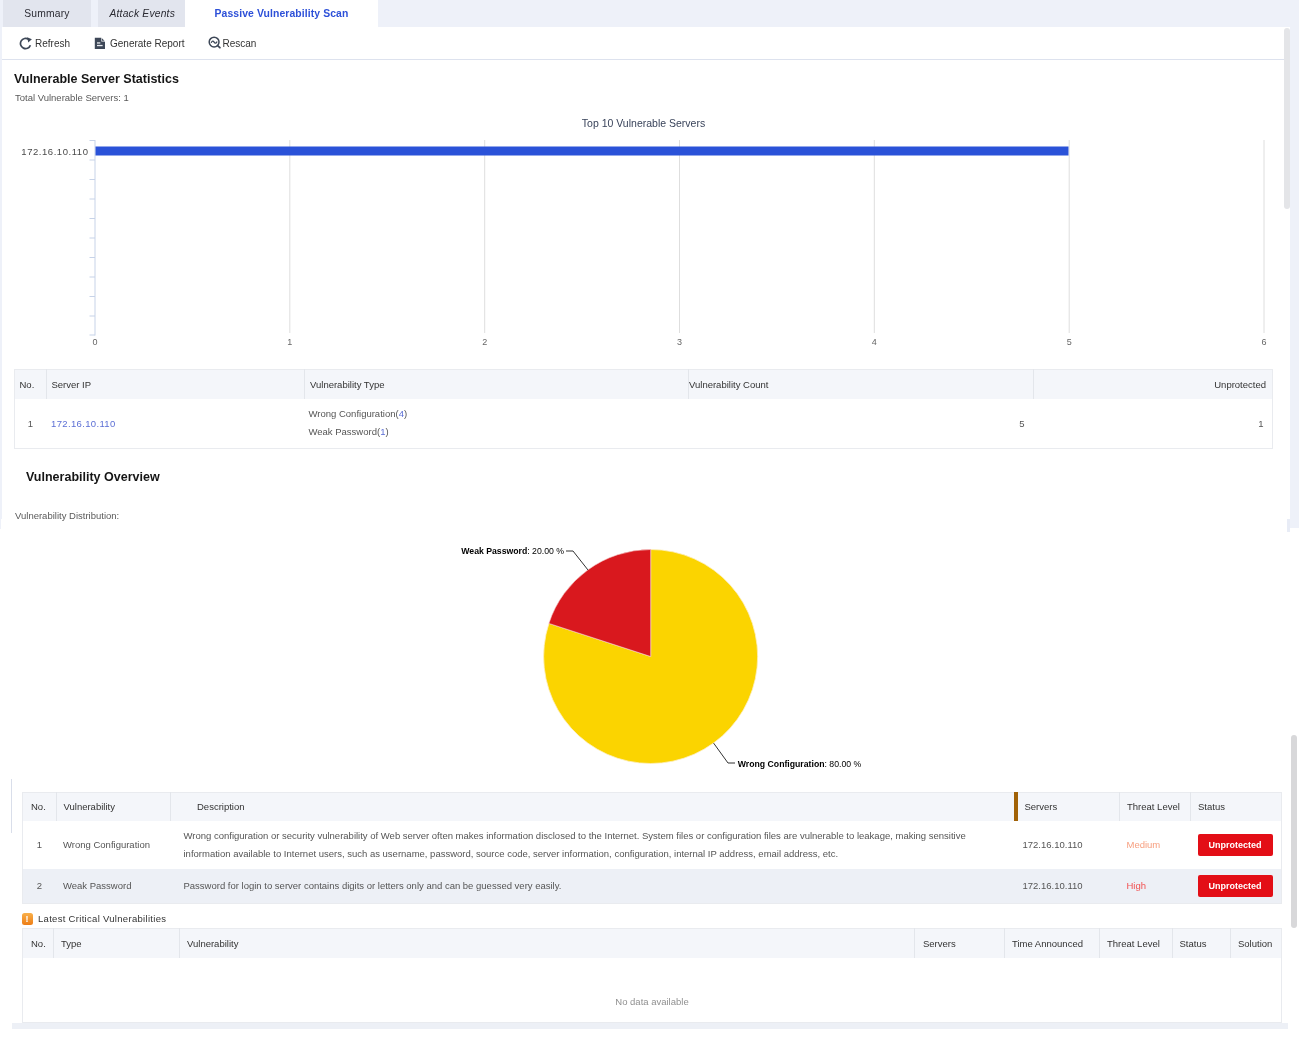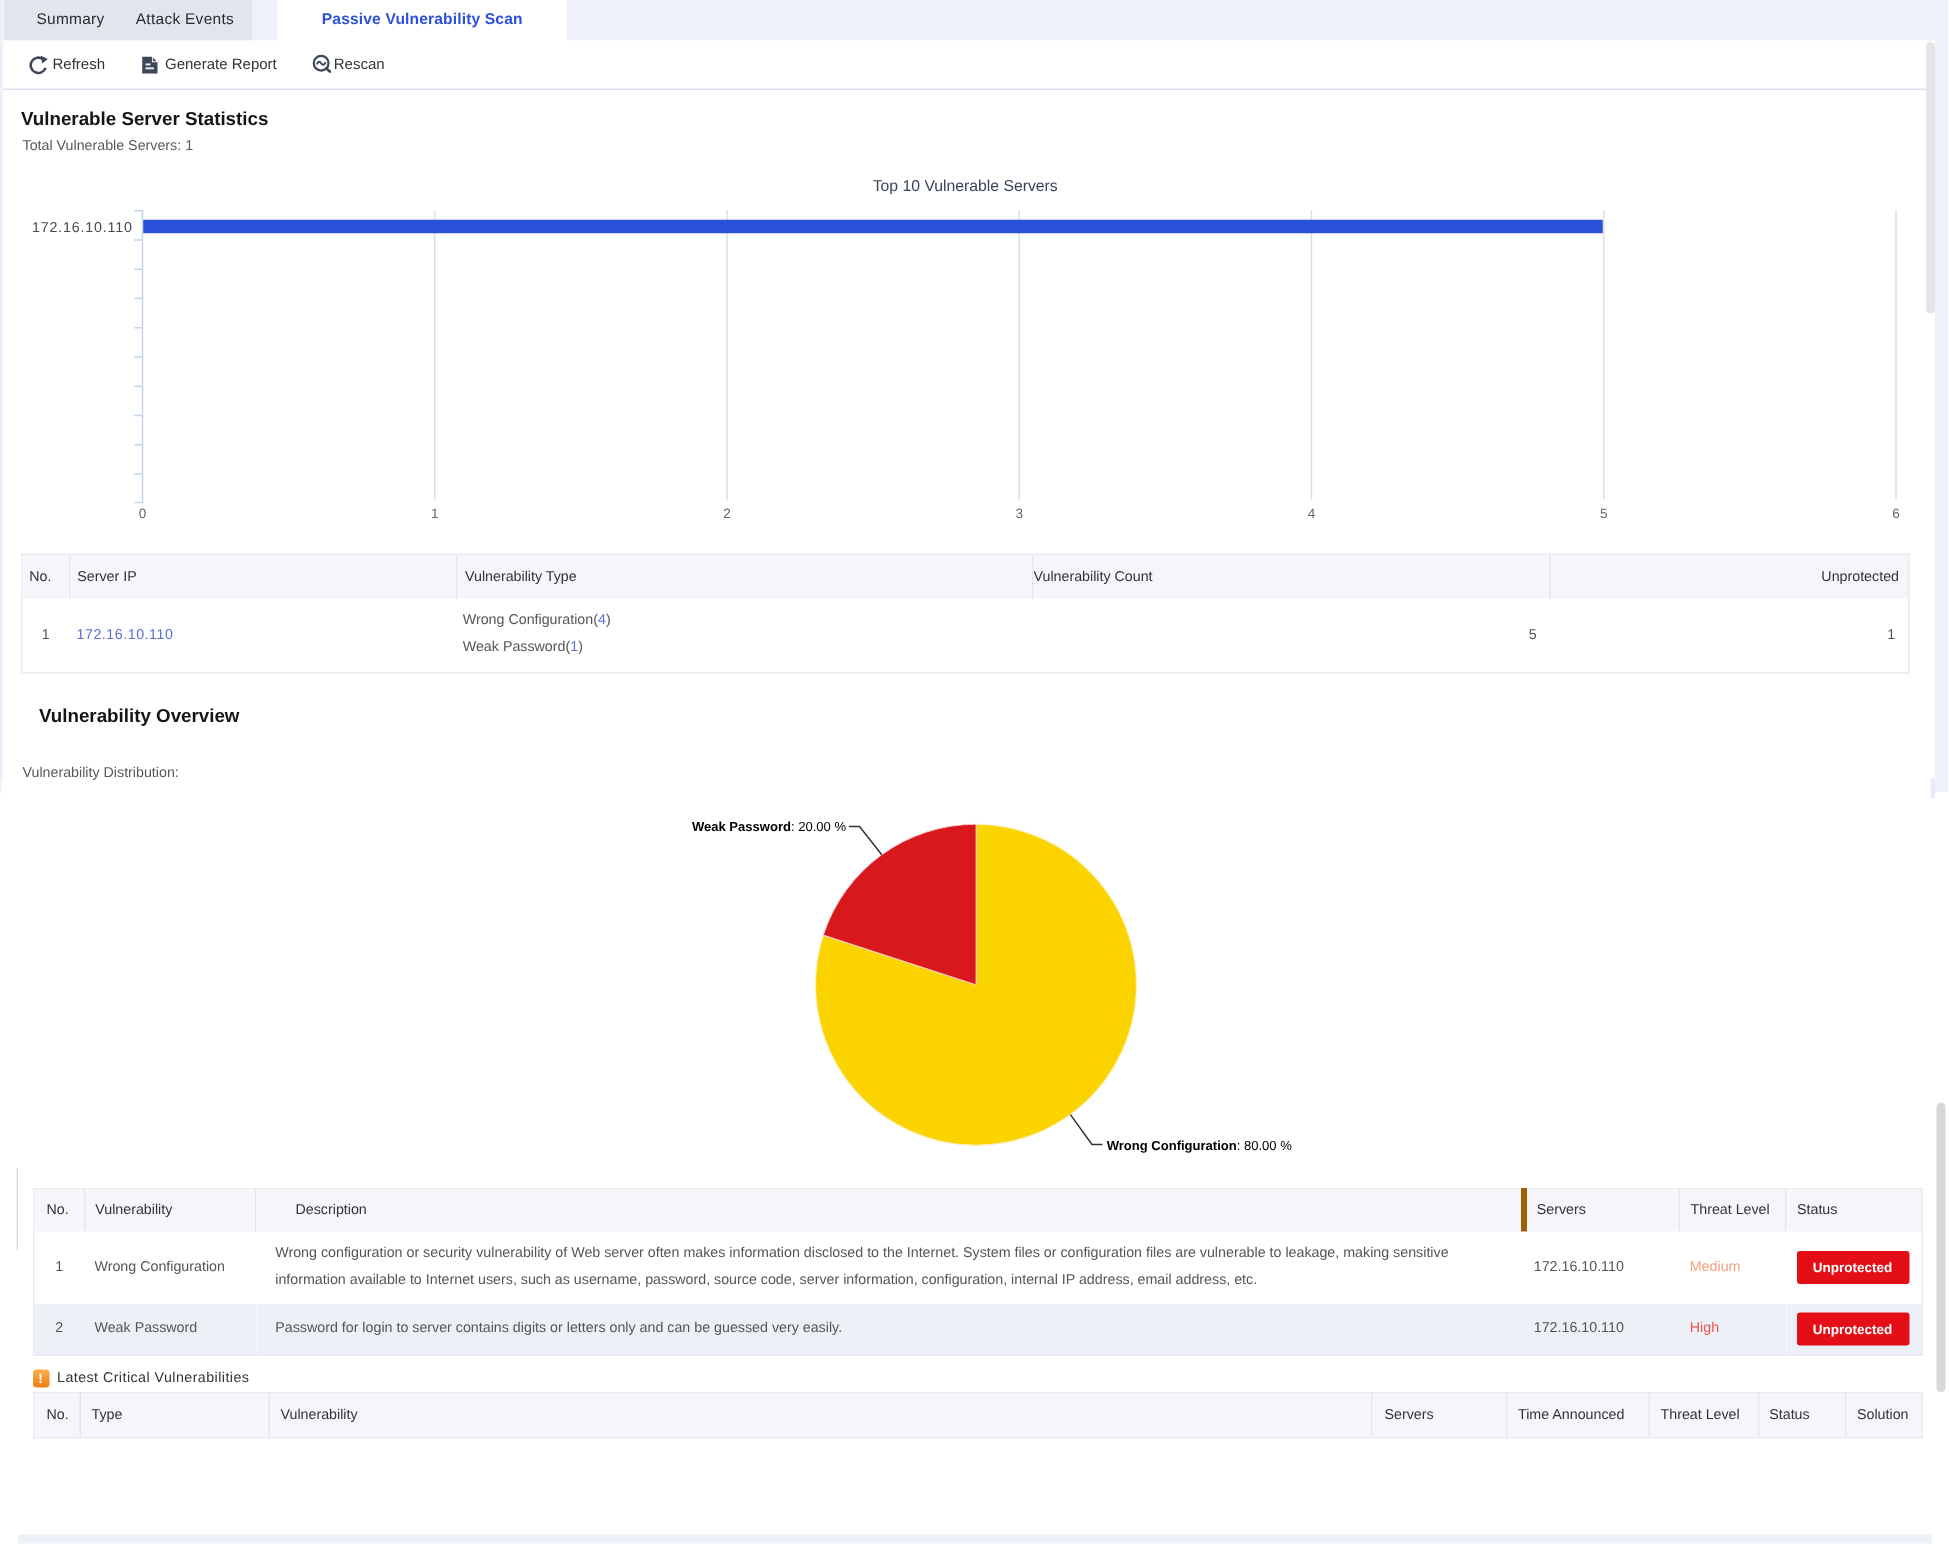--- a/index.html
+++ b/index.html
@@ -36,21 +36,21 @@
   th { background:#F4F6FA; font-weight:normal; color:#333; text-align:left; }
   th, td { padding:0; overflow:hidden; white-space:nowrap; }
   .t1, .t1 th, .t1 td, .t2, .t2 th, .t2 td, .t3, .t3 th, .t3 td { }
 </style>
 </head>
 <body>
 <div id="page">
 
   <div id="tabbar" class="abs"></div>
   <div class="tab" style="left:3px; width:88px;">Summary</div>
-  <div class="tab" style="left:79px; width:88.5px;">Attack Events</div>
+  <div class="tab" style="left:98px; width:88.5px;font-style:italic;">Attack Events</div>
   <div class="tab active" style="left:185px; width:193px;">Passive Vulnerability Scan</div>
 
   <div id="toolbar" class="abs"></div>
   <svg class="abs" style="left:19px; top:36px;" width="14" height="14" viewBox="0 0 14 14">
     <path d="M9.6 3.4 A5.1 5.1 0 1 0 11.4 9.2" fill="none" stroke="#3D4757" stroke-width="1.7"></path>
     <path d="M8.2 1.2 L12.9 3.3 L9.2 6.4 Z" fill="#3D4757"></path>
   </svg>
   <span class="tbtxt" style="left:35px;">Refresh</span>
   <svg class="abs" style="left:94px; top:36.5px;" width="12" height="13" viewBox="0 0 12 13">
     <path d="M0.8 0.8 H7.3 L11 4.5 V12 H0.8 Z" fill="#3D4757"></path>
@@ -216,20 +216,25 @@
           <tr style="height:29.5px;">
         <th style="padding-left:8px; border-right:1px solid #E3E6EB;">No.</th>
         <th style="padding-left:7px; border-right:1px solid #E3E6EB;">Type</th>
         <th style="padding-left:7px; border-right:1px solid #E3E6EB;">Vulnerability</th>
         <th style="padding-left:8px; border-right:1px solid #E3E6EB;">Servers</th>
         <th style="padding-left:7px; border-right:1px solid #E3E6EB;">Time Announced</th>
         <th style="padding-left:7px; border-right:1px solid #E3E6EB;">Threat Level</th>
         <th style="padding-left:7px; border-right:1px solid #E3E6EB;">Status</th>
         <th style="padding-left:7px;">Solution</th>
       </tr>
+      <tr style="height:64.5px;">
+        <td colspan="8" style="vertical-align:top;">
+              <div style="padding-top:38px; text-align:center; color:#909090;">No data available</div>
+            </td>
+      </tr>
     </tbody>
       </table>
   </div>
 
 </div>
 <style>
   .btn { display:inline-block; margin-left:7px; width:75px; height:22px; background:#E30E16;
     border-radius:2px; color:#fff; font-weight:bold; font-size:9px; line-height:22px; text-align:center; }
 </style>
 

